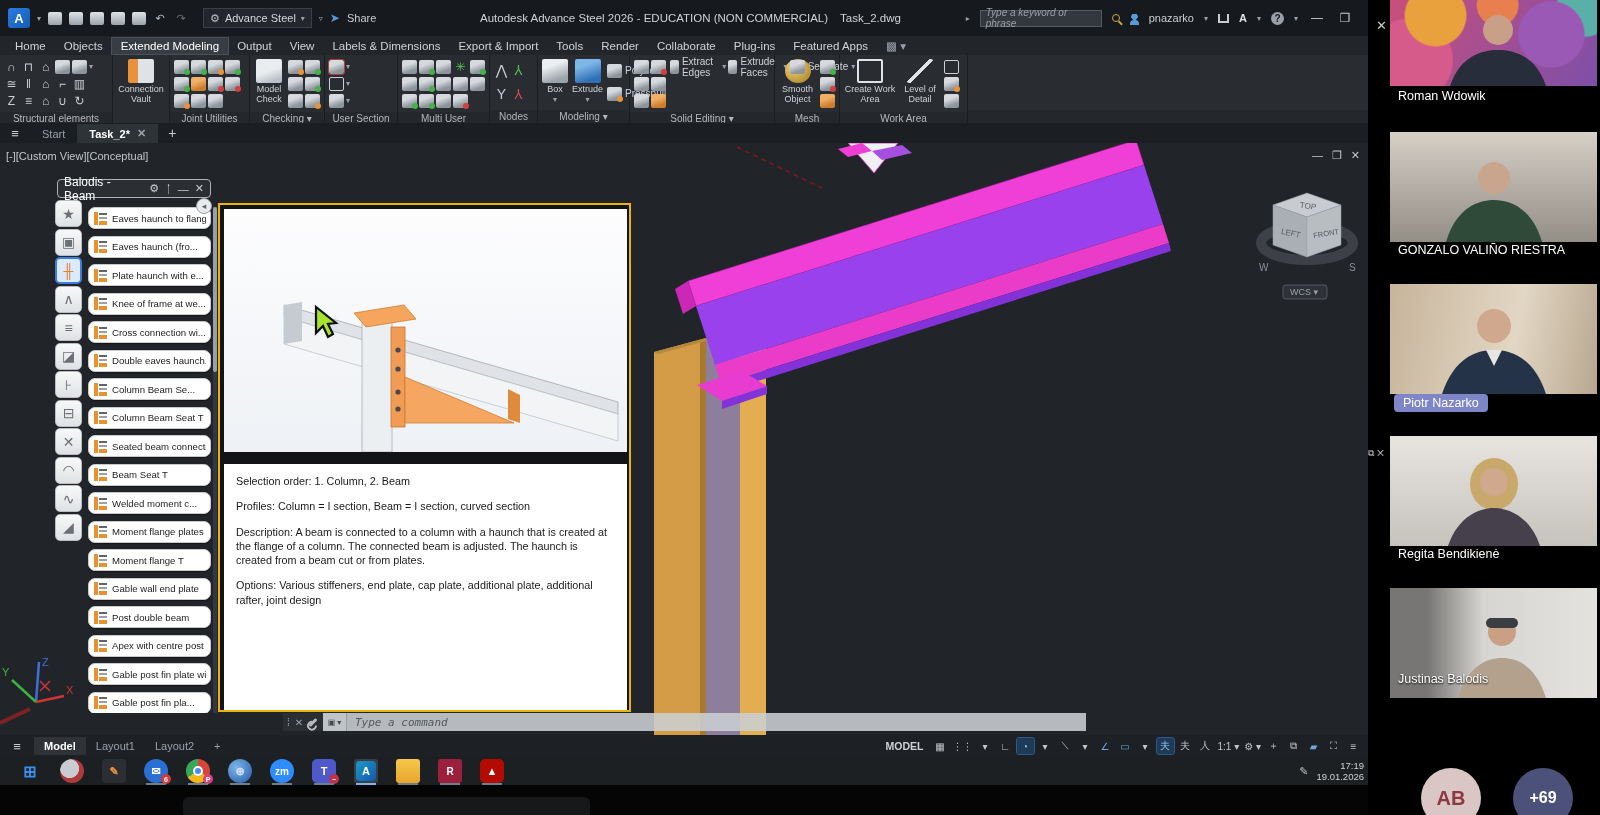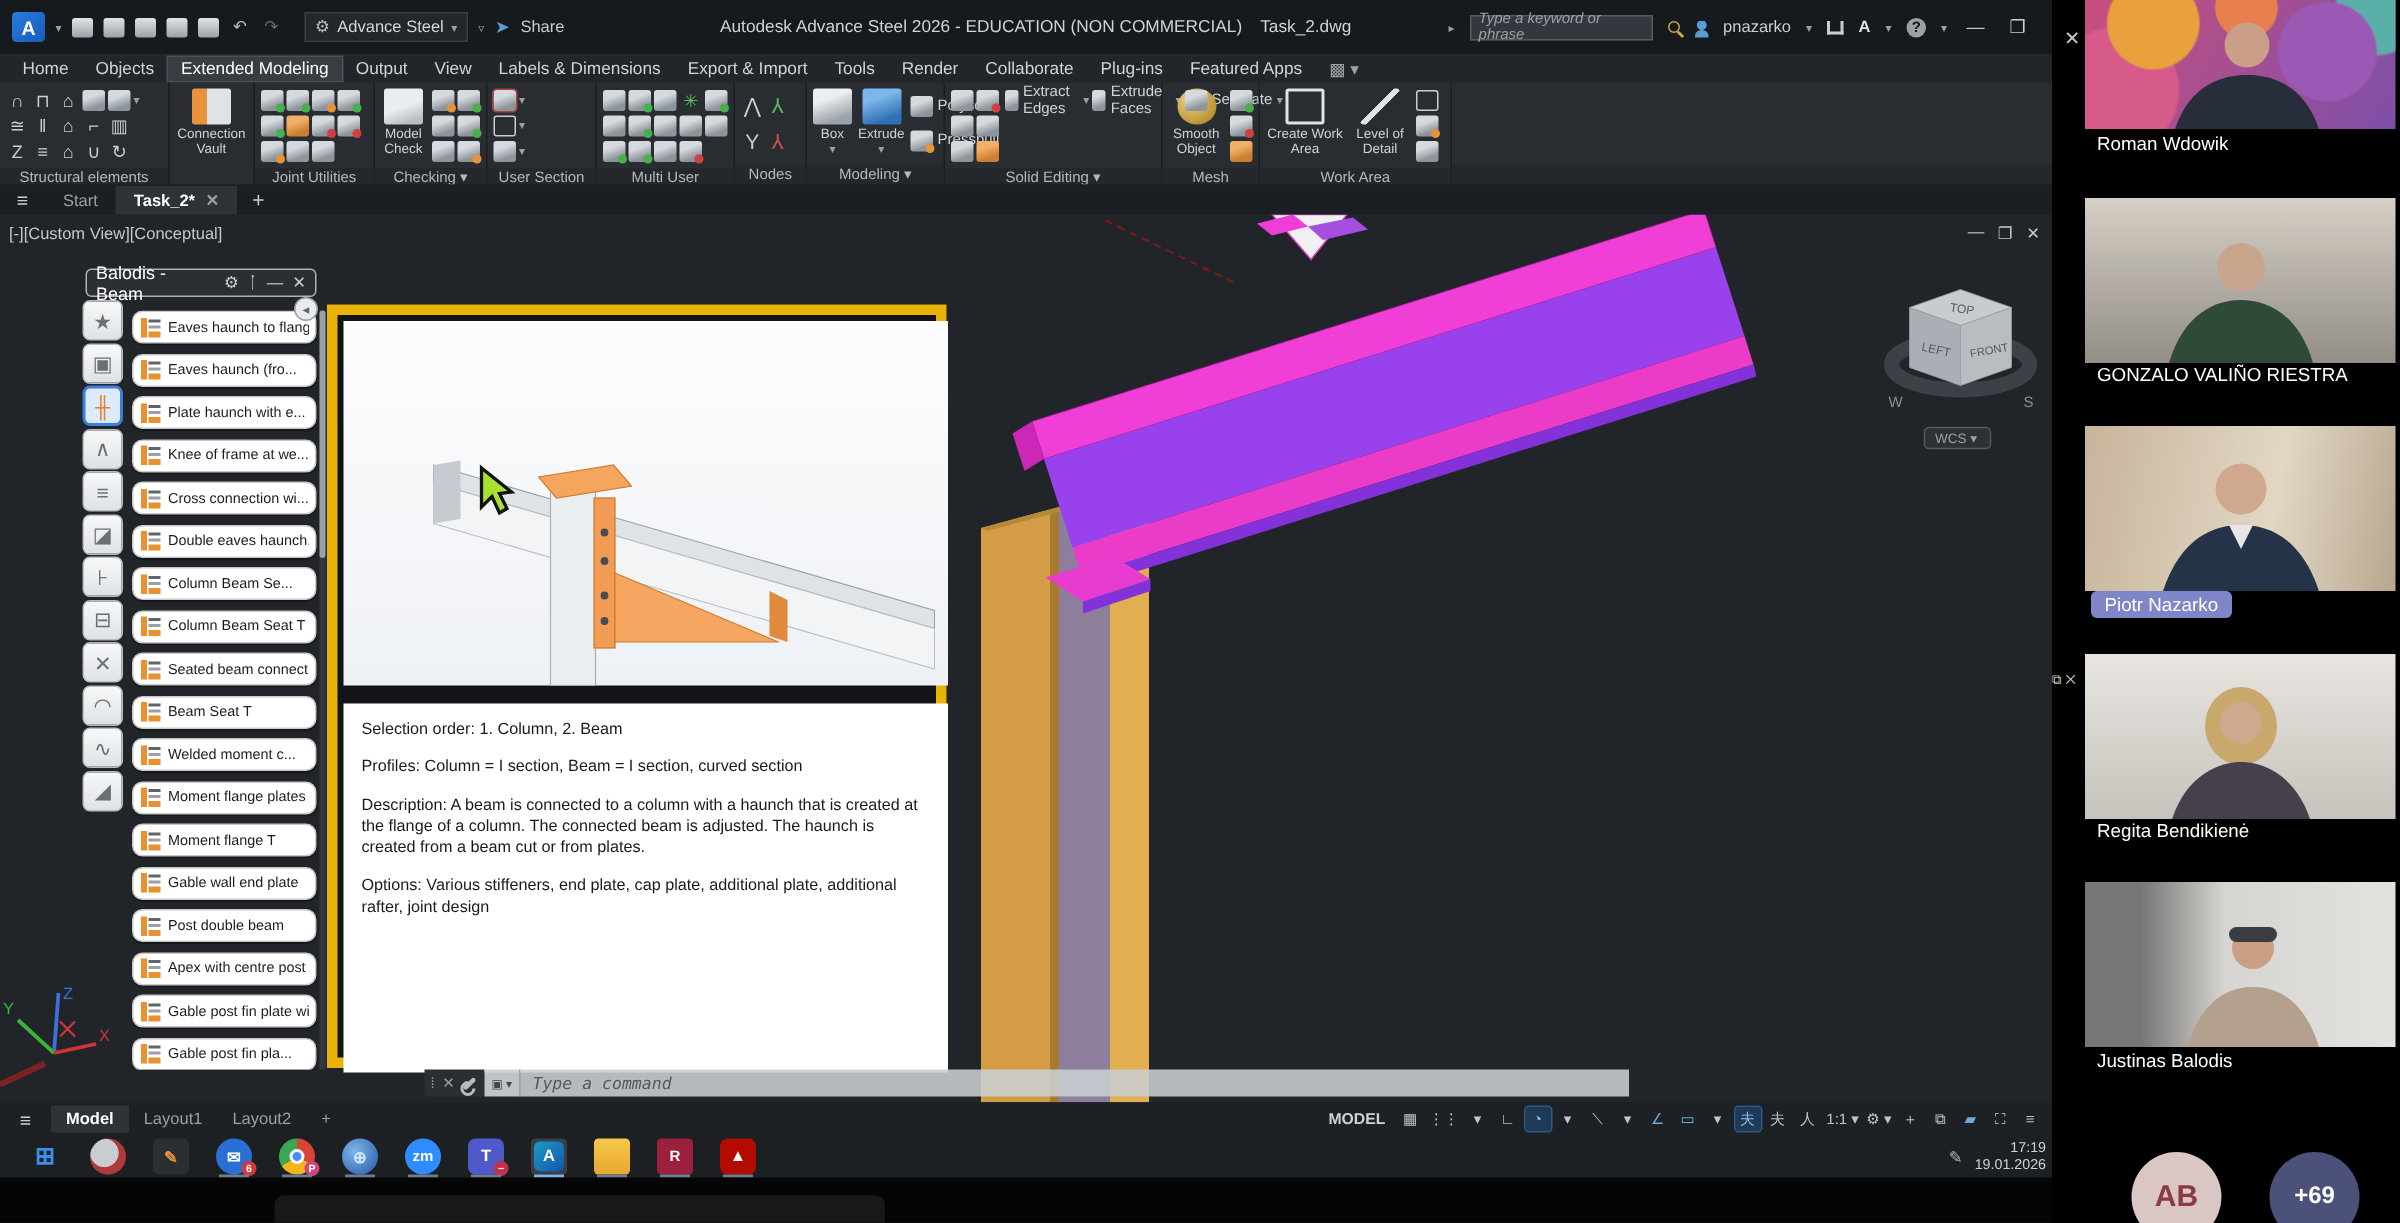--- a/index.html
+++ b/index.html
@@ -100,21 +100,21 @@
     linear-gradient(#5f656b,#5f656b) 6px 2px/8px 2px no-repeat,
     linear-gradient(#9aa0a6,#9aa0a6) 6px 6px/8px 2px no-repeat,
     linear-gradient(#e9902f,#e9902f) 6px 10px/8px 4px no-repeat; }
   .pal-label { font-size:9.6px; color:#1c1c1c; white-space:nowrap; overflow:hidden; }
   #pal-scroll { position:absolute; left:213px; top:64px; width:4px; height:506px; background:#34383d; }
   #pal-thumb { position:absolute; left:0; top:0; width:4px; height:165px; background:#9aa0a6; border-radius:2px; }
   #pal-collapse { position:absolute; left:196px; top:55px; width:16px; height:16px; border-radius:50%;
     background:#e8eaec; border:1px solid #9aa0a6; color:#5f656b; font-size:9px; text-align:center; line-height:14px; }
 
   
-  #infowrap { position:absolute; left:218px; top:60px; width:413px; height:509px; background:#121417; border:7px solid #eab308; }
+  #infowrap { position:absolute; left:218px; top:60px; width:413px; height:509px; background:#121417; border:2px solid #eab308; }
   #preview { position:absolute; left:4px; top:4px; width:403px; height:243px;
     background:linear-gradient(#fdfdfe,#eef1f5); }
   #desc { position:absolute; left:4px; top:259px; width:403px; height:246px; background:#fff;
     padding:10px 12px; color:#1a1a1a; font-size:10.8px; line-height:1.32; }
   #desc p { margin-bottom:11px; }
 
   
   #cmdbar { position:absolute; left:283px; top:570px; width:803px; height:18px; display:flex; align-items:stretch; }
   #cmd-grip { width:40px; background:#2b2f34; color:#9aa0a6; display:flex; align-items:center; gap:5px;
     padding:0 4px; font-size:10px; }
@@ -791,17 +791,17 @@
   <span class="pname" style="top:547px;">Regita Bendikienė</span>
 
   <div class="tile-video" style="top:588px; height:110px;
     background:linear-gradient(90deg,#777674 0 18%,#d6d5d2 45%,#e3e2df);">
     <svg width="207" height="110" viewBox="0 0 207 110">
       <circle cx="112" cy="44" r="14" fill="#c9a084"></circle>
       <rect x="96" y="30" width="32" height="10" rx="5" fill="#3a3d42"></rect>
       <path d="M68,110 C78,78 96,70 112,70 C128,70 146,78 156,110 Z" fill="#b3a18d"></path>
     </svg>
   </div>
-  <span class="pname" style="top:700px;">Justinas Balodis</span>
+  <span class="pname" style="top:672px;">Justinas Balodis</span>
 
   <div class="avatar" style="left:53px; top:768px; background:#d9c6c5; color:#8c3a42; font-size:20px;">AB</div>
   <div class="avatar" style="left:145px; top:768px; background:#4c517a; color:#fff; font-size:16px;">+69</div>
 </div>
 
 </body></html>

